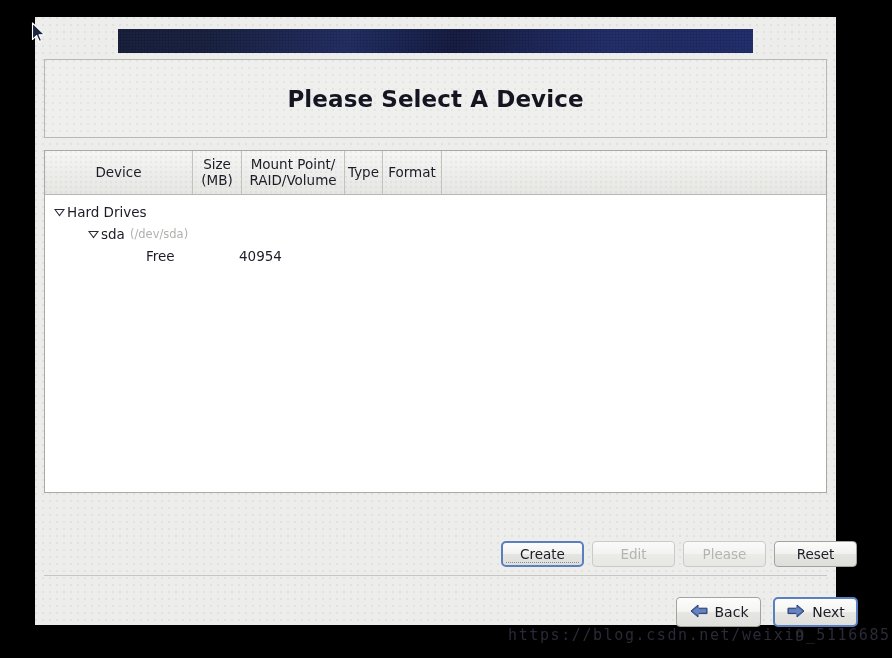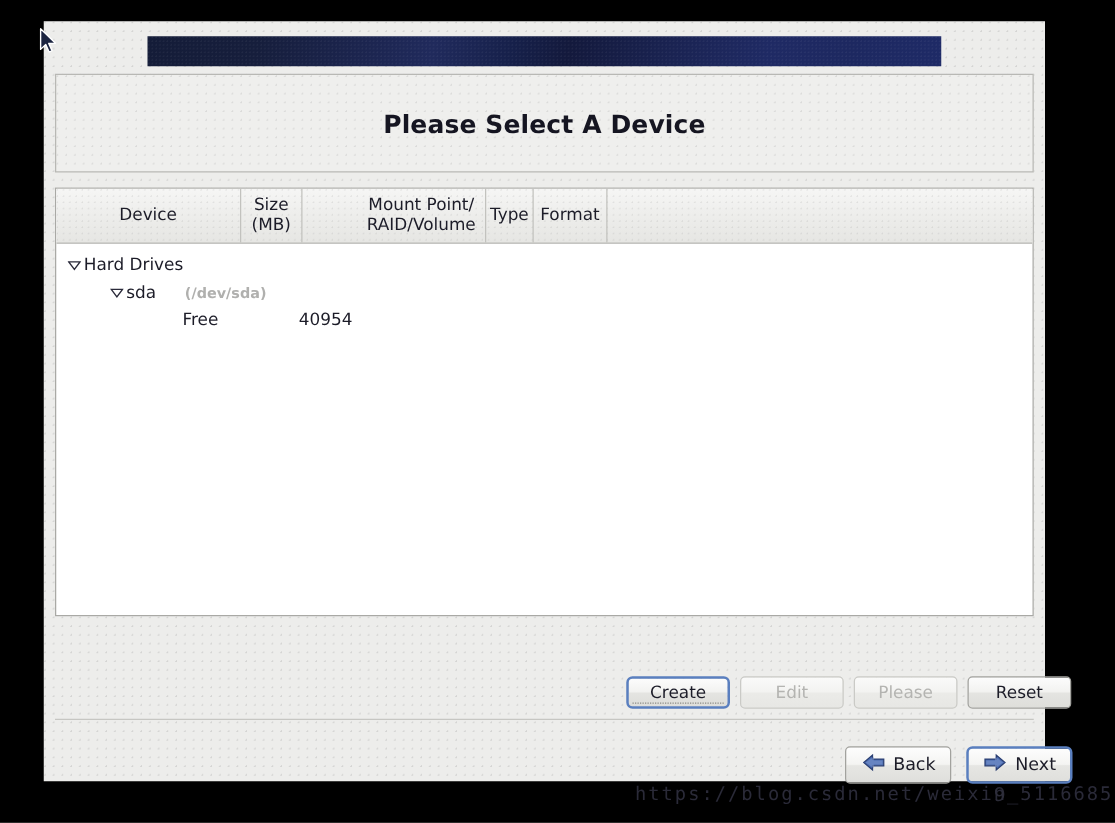--- a/index.html
+++ b/index.html
@@ -73,21 +73,21 @@
     background-color: #efefed;
     background-image:
       radial-gradient(circle at 1px 1px, rgba(155,155,155,0.26) 0.6px, rgba(0,0,0,0) 0.8px);
     background-size: 7px 7px;
     box-sizing: border-box;
     display: flex;
     align-items: center;
     justify-content: center;
   }
   #title-text {
-    font-size: 20px;
+    font-size: 23px;
     font-weight: bold;
     color: #151521;
     letter-spacing: 0.1px;
   }
 
   
   #table-frame {
     position: absolute;
     left: 9px;
     top: 133px;
@@ -127,21 +127,21 @@
     box-sizing: border-box;
     border-right: 1px solid #c2c2be;
     position: relative;
     z-index: 1;
   }
   .th.last { border-right: 1px solid #c2c2be; }
   .th.filler { border-right: none; flex: 1 1 auto; }
 
   .th-device { width: 148px; }
   .th-size   { width: 49px; }
-  .th-mount  { width: 103px; margin-left: 44px; }
+  .th-mount  { width: 103px; }
   .th-type   { width: 38px; }
   .th-format { width: 59px; }
 
   
   #tree {
     padding-top: 6px;
     font-size: 13.5px;
     color: #1c1c28;
   }
   .trow {
@@ -159,22 +159,21 @@
     flex: 0 0 auto;
   }
   .expander svg { display: block; }
   .indent-1 { padding-left: 7px; }
   .indent-2 { padding-left: 41px; }
 
   .row-label { white-space: nowrap; }
   .row-sub {
     color: #b0b0ae;
     font-size: 11.5px;
-    margin-left: 23px;
-    font-weight: bold;
+    margin-left: 5px;
   }
   .row-free {
     position: relative;
     display: flex;
     align-items: center;
     height: 22px;
   }
   .free-name { position: absolute; left: 101px; }
   .free-size { position: absolute; left: 194px; }
 

